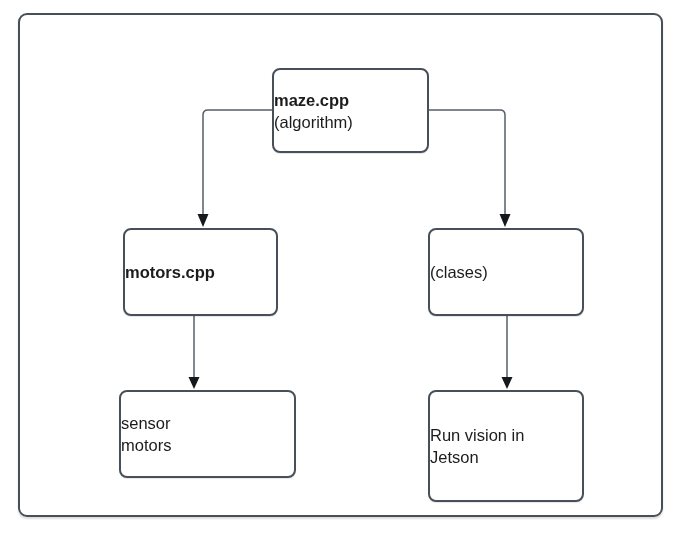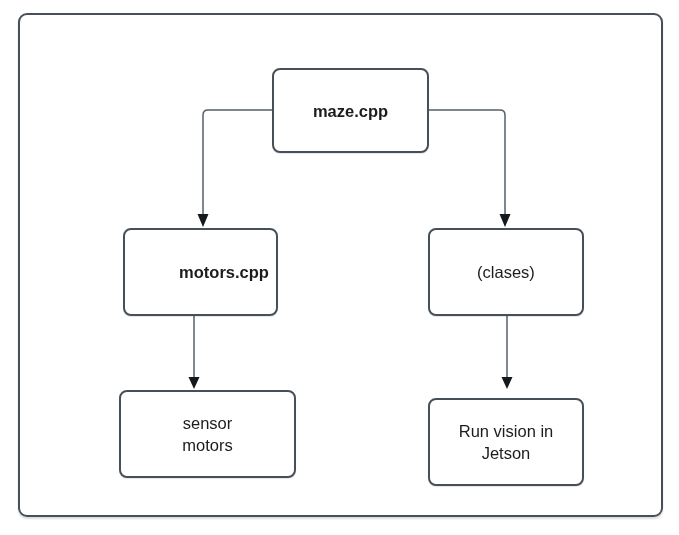--- a/index.html
+++ b/index.html
@@ -43,35 +43,35 @@
     height: 535px;
     pointer-events: none;
   }
   .node {
     position: absolute;
     background: var(--node-background);
     border: 2px solid var(--node-border);
     border-radius: 8px;
     display: flex;
     flex-direction: column;
-    align-items: center;
+    align-items: flex-start;
     justify-content: center;
     text-align: center;
     font-size: 16.5px;
     line-height: 22px;
     box-shadow: 0 1px 1px rgba(0,0,0,0.10);
   }
   .node .title { font-weight: bold; }
   .node .subtitle, .node .line { font-weight: normal; }
 
   .node-maze      { left: 272px; top: 68px;  width: 157px; height: 85px; }
-  .node-motors    { left: 123px; top: 228px; width: 155px; height: 88px; padding-left: 47px; }
+  .node-motors    { left: 123px; top: 228px; width: 155px; height: 88px; }
   .node-jetson    { left: 428px; top: 228px; width: 156px; height: 88px; }
   .node-sensor    { left: 119px; top: 390px; width: 177px; height: 88px; }
-  .node-runvision { left: 428px; top: 390px; width: 156px; height: 88px; margin-top: 8px; }
+  .node-runvision { left: 428px; top: 390px; width: 156px; height: 112px; }
 </style>
 </head>
 <body>
 
 <div class="frame"></div>
 
 <svg class="connector-layer" viewBox="0 0 679 535" xmlns="http://www.w3.org/2000/svg">
 
   <path d="M 272 110 L 208 110 Q 203 110 203 115 L 203 214" fill="none" stroke-width="1.5" stroke="#565f68"></path>
   <polygon points="197.5,214 208.5,214 203,227" fill="#15181c"></polygon>
@@ -81,20 +81,21 @@
 
   <path d="M 194 316 L 194 377" fill="none" stroke-width="1.5" stroke="#565f68"></path>
   <polygon points="188.5,377 199.5,377 194,389" fill="#15181c"></polygon>
 
   <path d="M 507 316 L 507 377" fill="none" stroke-width="1.5" stroke="#565f68"></path>
   <polygon points="501.5,377 512.5,377 507,389" fill="#15181c"></polygon>
 </svg>
 
 <div class="node node-maze">
   <div class="title">maze.cpp</div>
+  <div class="subtitle">(algorithm)</div>
 </div>
 
 <div class="node node-motors">
   <div class="title">motors.cpp</div>
 </div>
 
 <div class="node node-jetson">
   <div class="subtitle">(clases)</div>
 </div>
 

